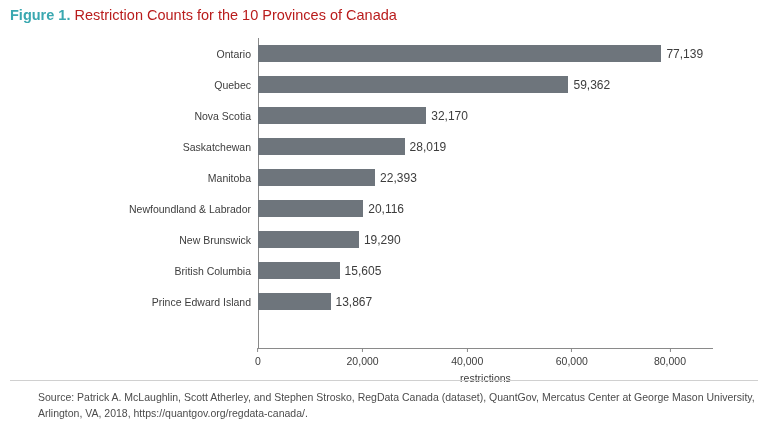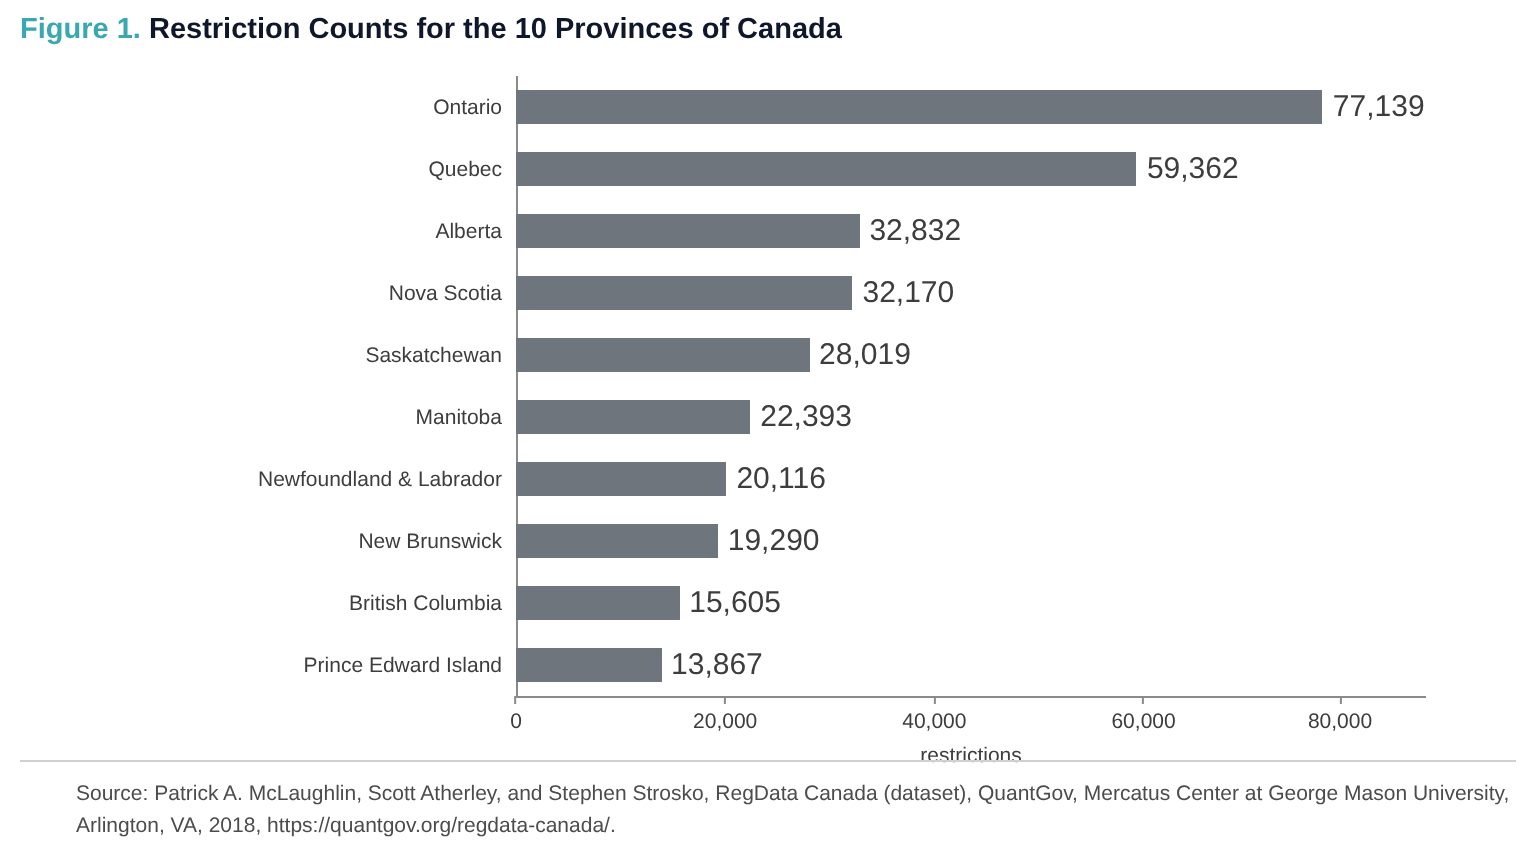--- a/index.html
+++ b/index.html
@@ -26,22 +26,22 @@
     white-space: nowrap;
   }
   .fig-label {
     color: #3aa8b0;
     font-weight: normal;
   }
   .fig-label .fig-strong {
     font-weight: bold;
   }
   .title-text {
-    color: #0f172a;
-    font-weight: bold;
+    color: #b91c1c;
+    font-weight: normal;
     margin-top: 20px;
   }
 
   
   .chart-wrap {
     position: absolute;
     left: 0;
     top: 30px;
     width: 616px;
     height: 330px;
@@ -81,21 +81,21 @@
     position: relative;
     height: 31px;
     display: flex;
     align-items: center;
   }
   .bar {
     height: 17px;
     background: #6e757c;
   }
   .bar-value {
-    font-size: 15px;
+    font-size: 12px;
     color: #3d3d3d;
     margin-left: 5px;
     white-space: nowrap;
   }
   .cat-label {
     position: absolute;
     right: 100%;
     margin-right: 7px;
     font-size: 10.5px;
     color: #3d3d3d;
@@ -177,25 +177,20 @@
           <div class="cat-label">Ontario</div>
           <div class="bar" style="width: 403.428px; background: rgb(110, 117, 124);"></div>
           <div class="bar-value">77,139</div>
         </div>
         <div class="row">
           <div class="cat-label">Quebec</div>
           <div class="bar" style="width: 310.456px; background: rgb(110, 117, 124);"></div>
           <div class="bar-value">59,362</div>
         </div>
         <div class="row">
-          <div class="cat-label">Alberta</div>
-          <div class="bar" style="width: 171.708px; background: rgb(110, 117, 124);"></div>
-          <div class="bar-value">32,832</div>
-        </div>
-        <div class="row">
           <div class="cat-label">Nova Scotia</div>
           <div class="bar" style="width: 168.245px; background: rgb(110, 117, 124);"></div>
           <div class="bar-value">32,170</div>
         </div>
         <div class="row">
           <div class="cat-label">Saskatchewan</div>
           <div class="bar" style="width: 146.536px; background: rgb(110, 117, 124);"></div>
           <div class="bar-value">28,019</div>
         </div>
         <div class="row">

